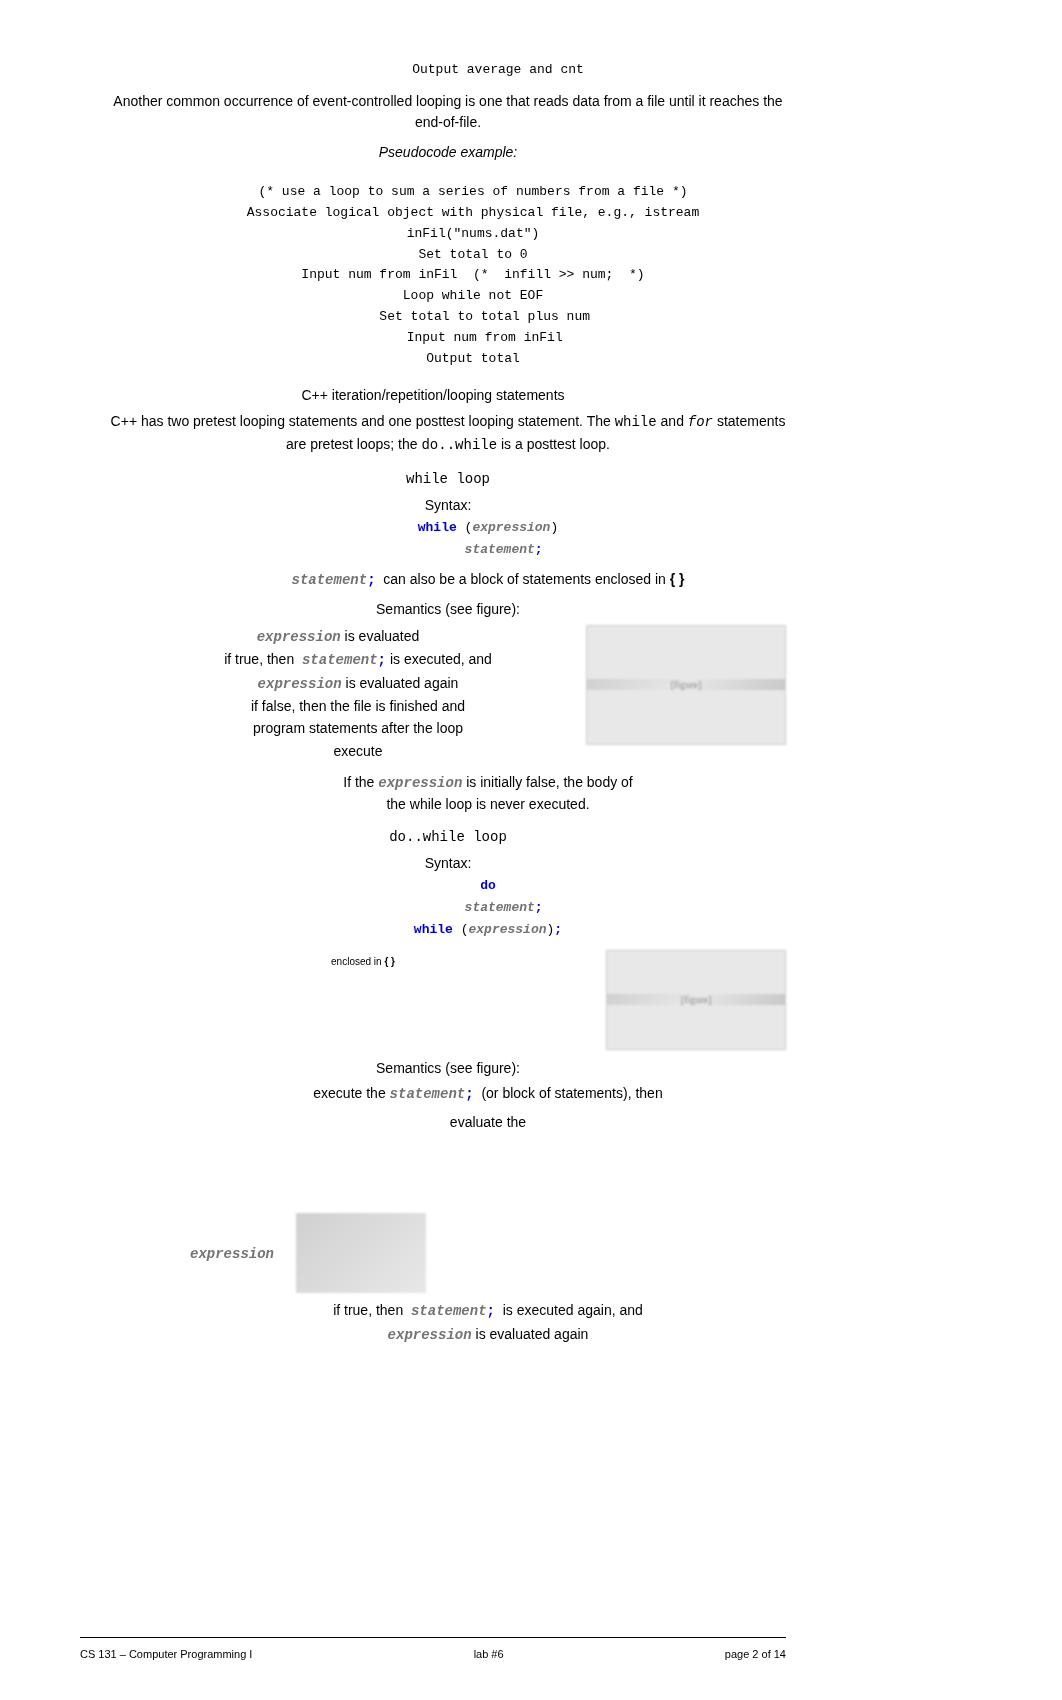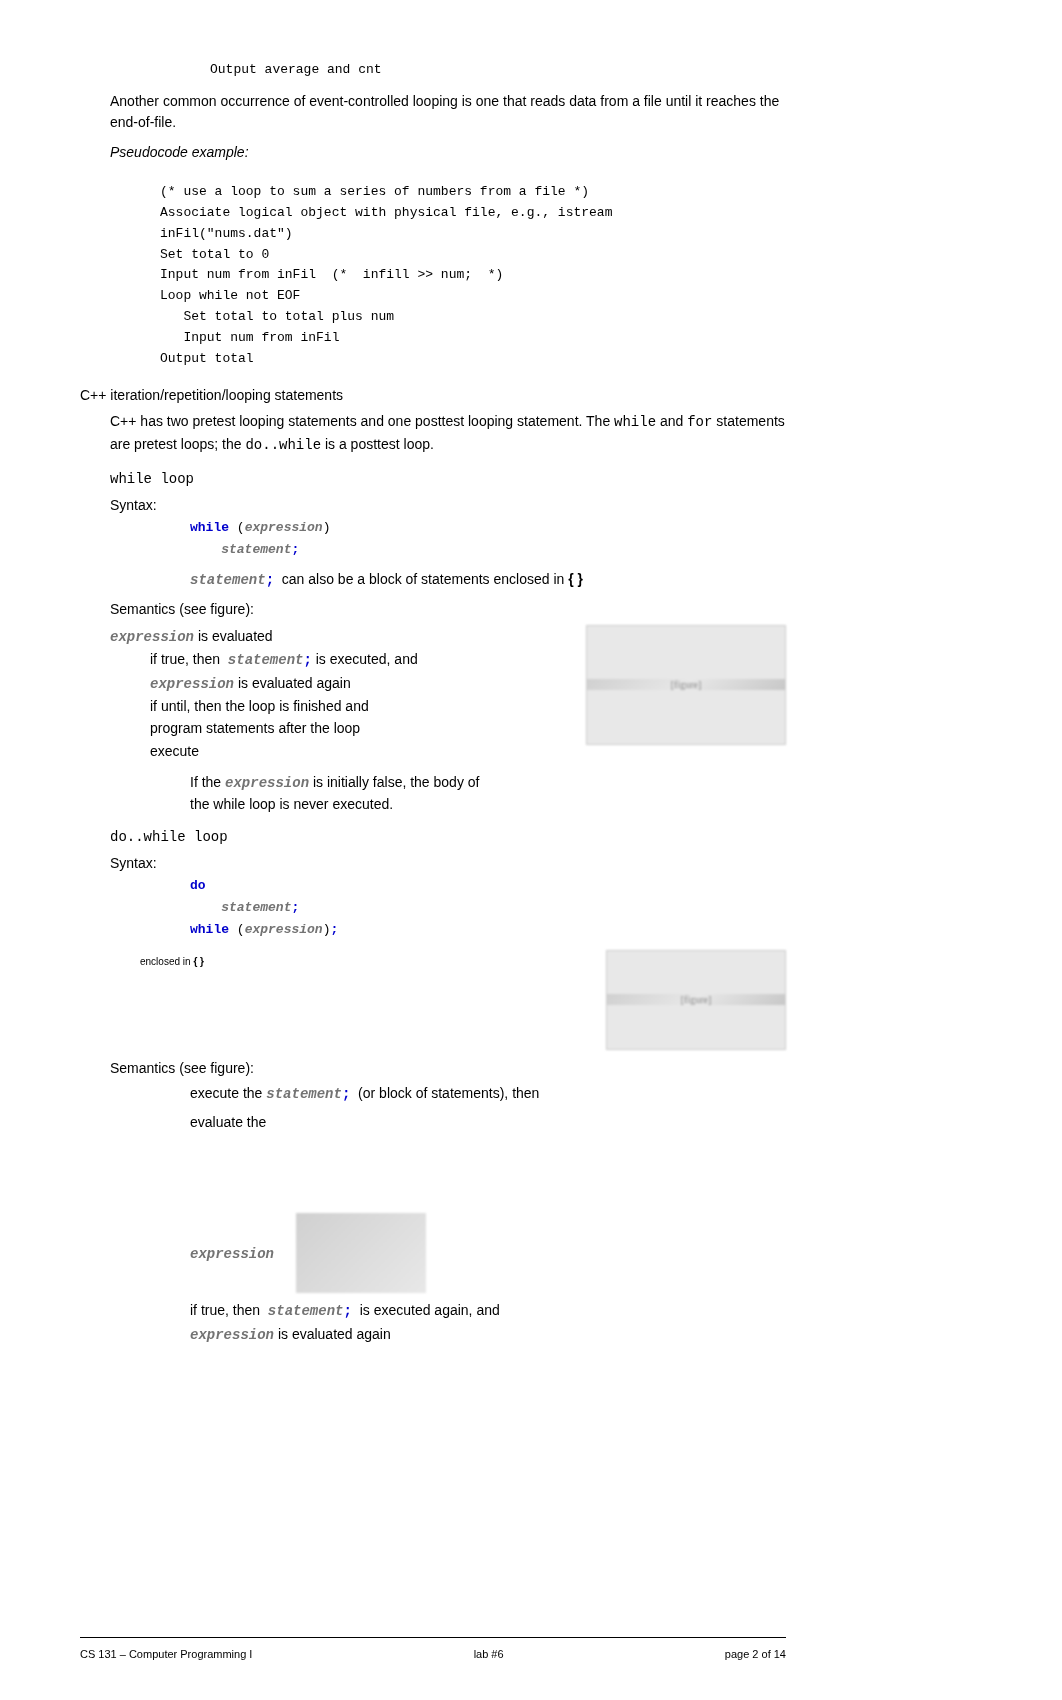--- a/index.html
+++ b/index.html
@@ -12,20 +12,21 @@
       width: 1062px;
       min-height: 1700px;
       position: relative;
     }
 
     .page {
       width: 866px;
       min-height: 1700px;
       padding: 60px 80px 60px 80px;
       position: relative;
+      text-align: center;
     }
 
     .code-block {
       font-family: 'Courier New', Courier, monospace;
       font-size: 13px;
       margin: 10px 0 10px 80px;
       line-height: 1.6;
       white-space: pre;
     }
 
@@ -215,21 +216,21 @@
 inFil("nums.dat")
 Set total to 0
 Input num from inFil  (*  infill &gt;&gt; num;  *)
 Loop while not EOF
    Set total to total plus num
    Input num from inFil
 Output total</div>
 
   <p class="section-heading">C++ iteration/repetition/looping statements</p>
 
-  <p class="body-text">C++ has two pretest looping statements and one posttest looping statement. The <span style="font-family:'Courier New',monospace;">while</span> and <span style="font-family:'Courier New',monospace;">for</span> statements are pretest loops; the <span style="font-family:'Courier New',monospace;">do..while</span> is a posttest loop.</p>
+  <p class="body-text">C++ has two pretest looping statements and one posttest looping statement. The <span style="font-family:'Courier New',monospace;">while</span> and <span style="font-family:'Courier New',monospace;font-style:italic;">for</span> statements are pretest loops; the <span style="font-family:'Courier New',monospace;">do..while</span> is a posttest loop.</p>
 
   <p class="subsection-heading">while loop</p>
 
   <p class="syntax-label">Syntax:</p>
 
   <div class="syntax-block">
     <span class="blue-bold">while</span> (<span class="blue-bold-italic">expression</span>)<br>
     &nbsp;&nbsp;&nbsp;&nbsp;<span class="blue-bold-italic">statement</span><span class="blue-bold">;</span>
   </div>
 
@@ -237,21 +238,21 @@
     <span class="blue-bold-italic">statement</span><span style="font-family:'Courier New',monospace;color:#0000cc;font-weight:bold;">;</span>&nbsp; can also be a block of statements enclosed in <strong>{ }</strong>
   </div>
 
   <p class="syntax-label">Semantics (see figure):</p>
 
   <div class="semantics-block">
     <div class="semantics-text">
       <span class="blue-bold-italic">expression</span> is evaluated<br>
       <span class="indent1">if true, then &nbsp;<span class="blue-bold-italic">statement</span><span class="blue-bold">;</span> is executed, and</span><br>
       <span class="indent1"><span class="blue-bold-italic">expression</span> is evaluated again</span><br>
-      <span class="indent1">if until, then the loop is finished and</span><br>
+      <span class="indent1">if false, then the file is finished and</span><br>
       <span class="indent1">program statements after the loop</span><br>
       <span class="indent1">execute</span>
     </div>
     <div class="figure-placeholder">
       <div style="width:100%;height:100%;background:linear-gradient(135deg,#d0d0d0 0%,#e8e8e8 50%,#c8c8c8 100%);display:flex;align-items:center;justify-content:center;font-size:10px;color:#888;">[figure]</div>
     </div>
   </div>
 
   <div class="false-note">
     If the <span class="blue-bold-italic">expression</span> is initially false, the body of<br>

